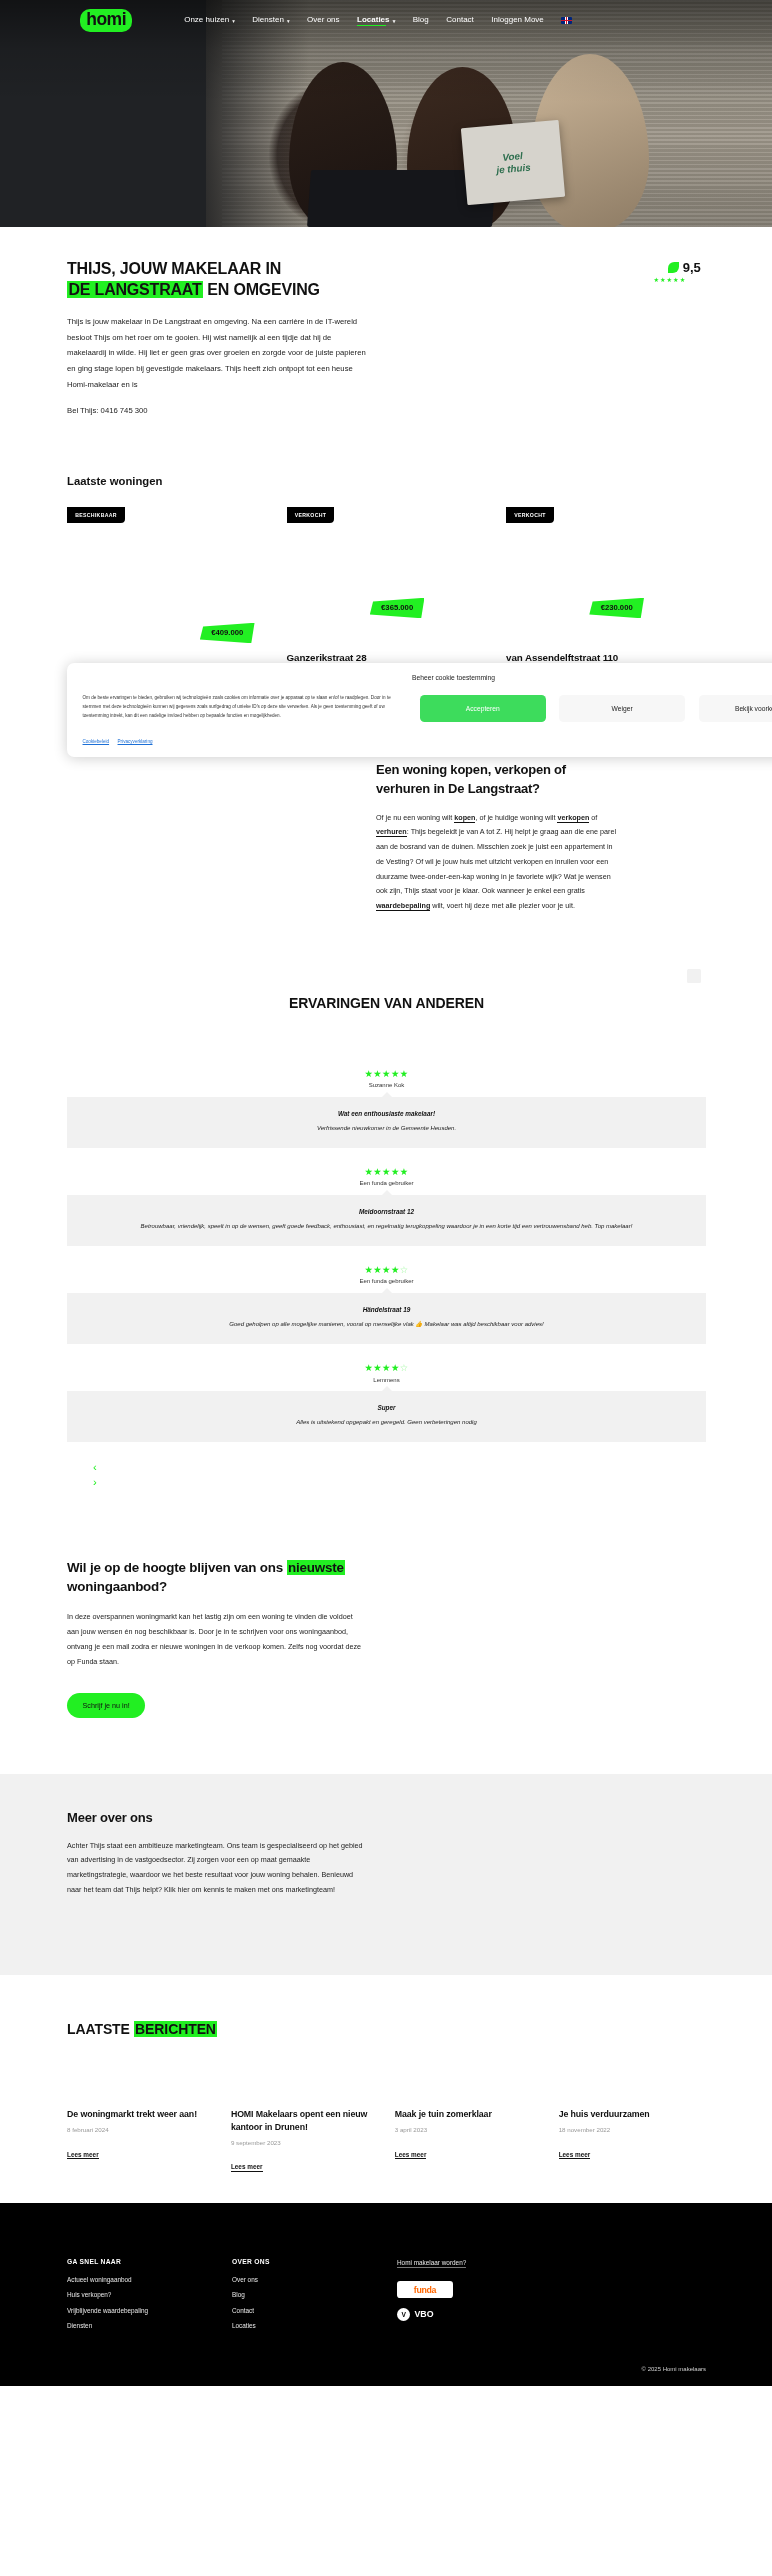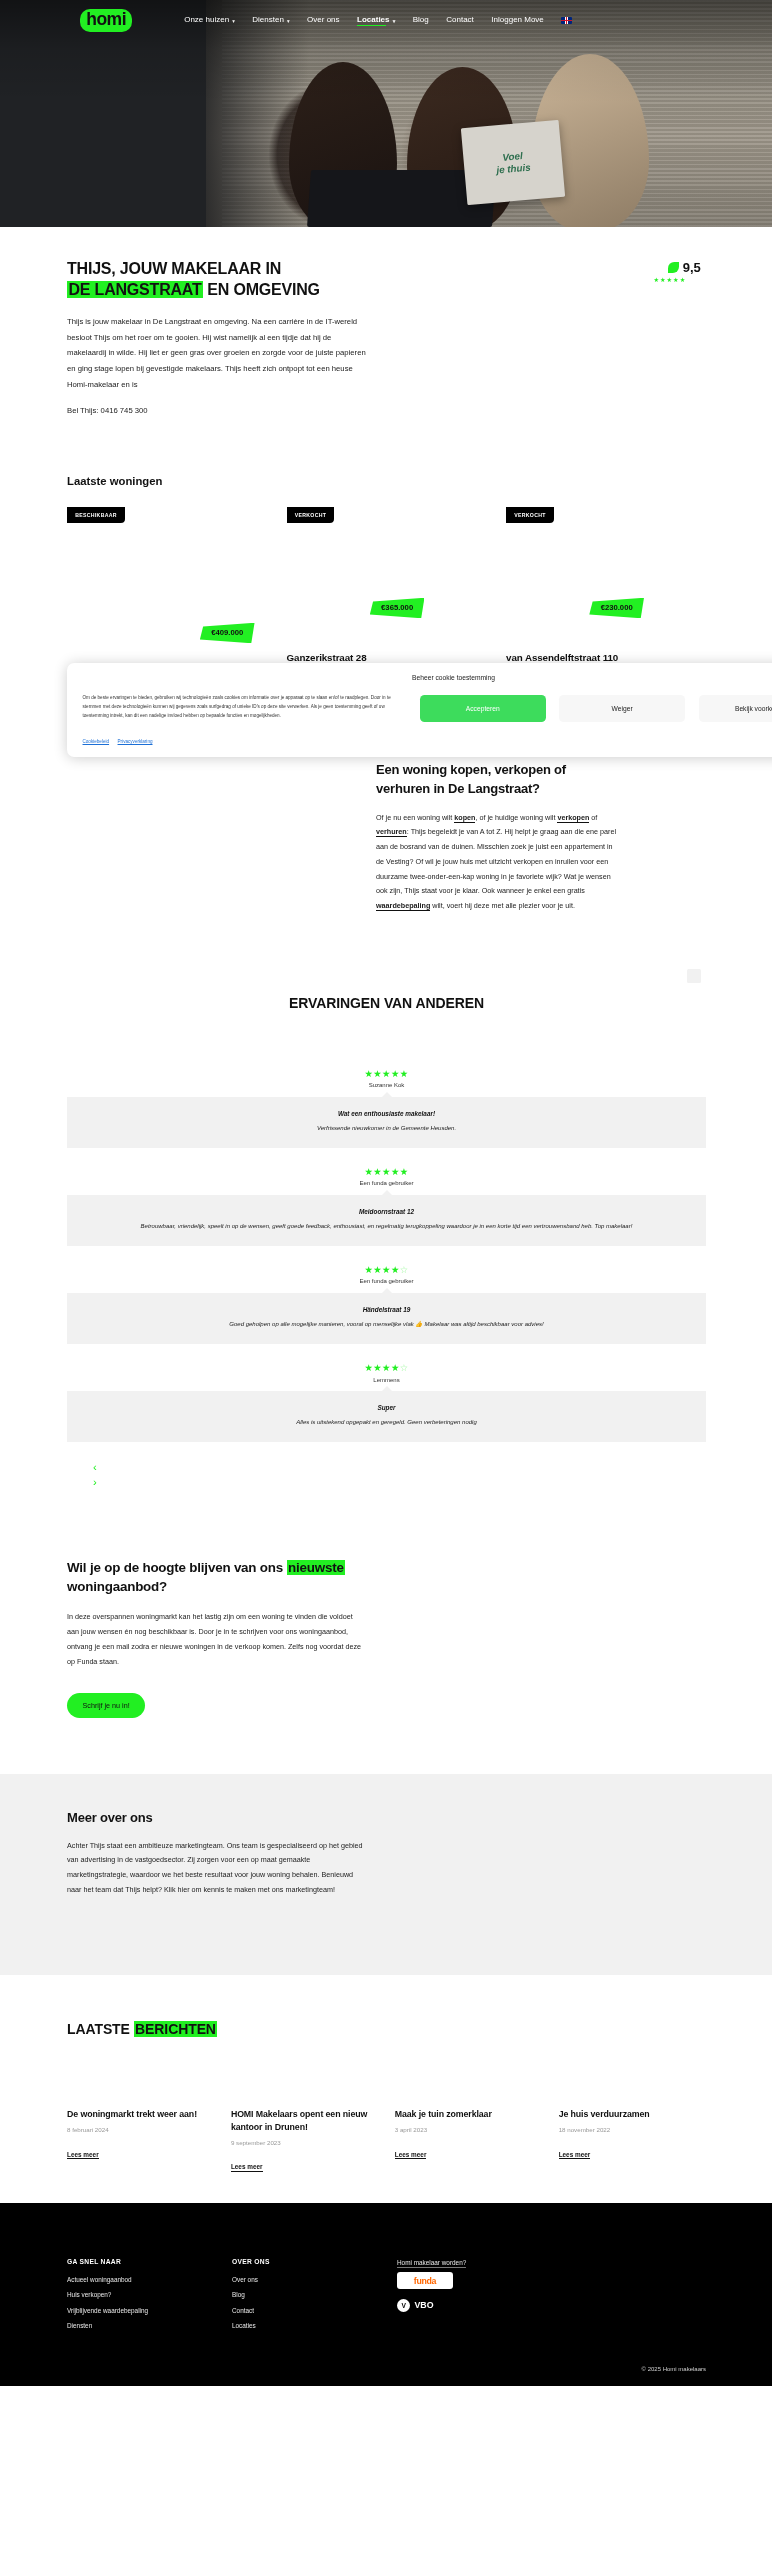--- a/index.html
+++ b/index.html
@@ -144,21 +144,21 @@
   .wave{height:31px;background:#000;
     -webkit-mask-image:radial-gradient(ellipse 216px 31px at 15% 0%,transparent 60%,#000 61%),radial-gradient(ellipse 216px 31px at 55% 0%,transparent 60%,#000 61%),radial-gradient(ellipse 216px 31px at 95% 0%,transparent 60%,#000 61%);
     mask-image:radial-gradient(ellipse 216px 31px at 15% 0%,transparent 60%,#000 61%),radial-gradient(ellipse 216px 31px at 55% 0%,transparent 60%,#000 61%),radial-gradient(ellipse 216px 31px at 95% 0%,transparent 60%,#000 61%)}
   footer{background:#000;color:#fff;padding:24px 0 14.4px}
   .fcols{display:flex}
   .fcol{width:165px}
   .fcol.wide{flex:1}
   .fcol h4{font-size:6.7px;font-weight:700;letter-spacing:0.3px;margin-bottom:11.3px}
   .fcol a.flink{display:block;font-size:6.4px;margin-bottom:8.2px;color:#e8e8e8}
   .partner-link{font-size:6.4px;color:#e8e8e8;border-bottom:0.5px solid #777;padding-bottom:1px}
-  .logos{margin-top:5px;display:flex;flex-direction:column;gap:9.3px}
+  .logos{margin-top:14px;display:flex;flex-direction:column;gap:9.3px}
   .funda-logo{width:56px;height:17.5px;background:#fff;border-radius:3.1px;display:flex;align-items:center;justify-content:center;color:#f60;font-weight:800;font-size:8.8px;letter-spacing:-0.3px}
   .vbo-logo{display:flex;align-items:center;gap:4.1px;color:#fff;font-weight:800;font-size:8.8px}
   .vbo-mark{width:13.4px;height:13.4px;border-radius:50%;background:#fff;color:#000;display:flex;align-items:center;justify-content:center;font-size:6.7px;font-weight:800}
   .copyright{text-align:right;font-size:6px;color:#d0d0d0;margin-top:29px}
 </style>
 </head>
 <body>
 
 <section class="hero">
   <div class="hero-photo"></div>

